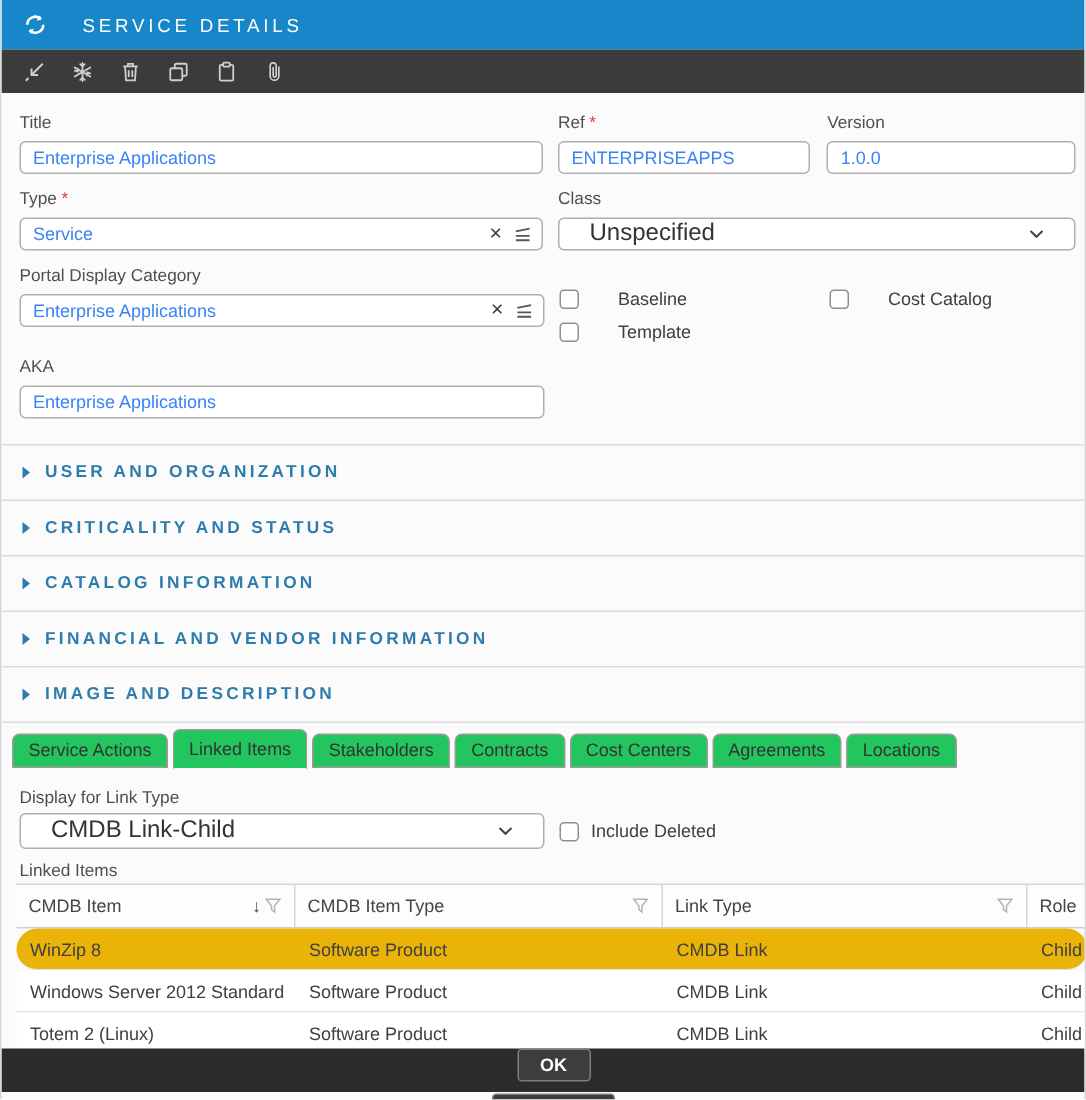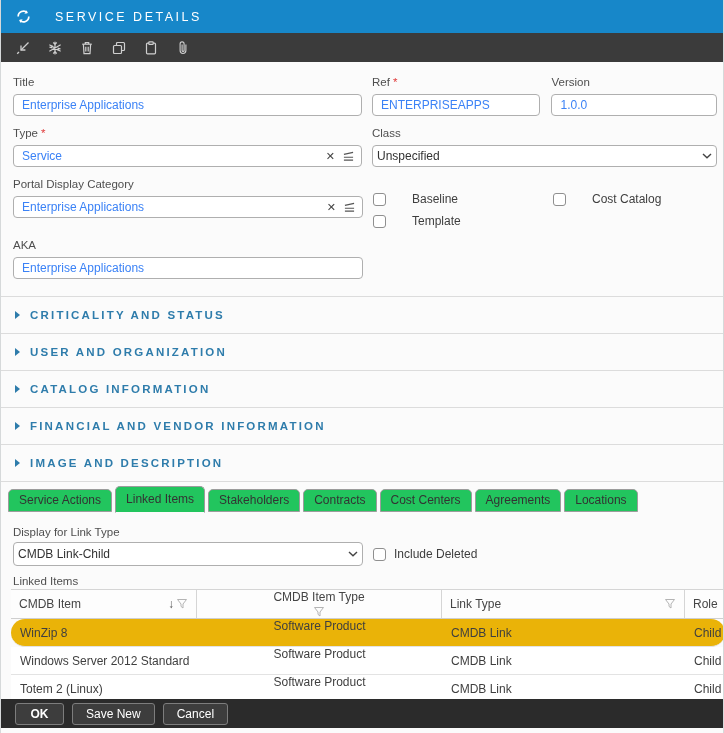--- a/index.html
+++ b/index.html
@@ -28,21 +28,21 @@
   .lbl { font-size:11.5px; color:#4f4f4f; height:15px; margin-bottom:3px; white-space:nowrap; }
   .req { color:#e03b3b; margin-left:3px; font-size:11.5px; }
   .inp { position:relative; height:22px; }
   .inp input { width:100%; height:22px; border:1px solid #afafaf; border-radius:4px; padding:0 8px;
                font-size:12px; color:#3b82f6; background:#fff; font-family:"Liberation Sans", sans-serif; outline:none; }
   .inp.has-icons input { padding-right:44px; }
   .inpicons { position:absolute; right:7px; top:0; height:22px; display:flex; align-items:center; gap:7px; }
   .clear-x { font-size:11px; color:#444; cursor:pointer; line-height:1; }
   .lookup { width:13px; height:11px; cursor:pointer; display:block; }
   .selectbox { height:22px; border:1px solid #afafaf; border-radius:4px; background:#fff; display:flex;
-               align-items:center; padding:0 4px; font-size:12px; color:#333; cursor:pointer; }
+               align-items:center; padding:0 20px; font-size:16px; color:#333; cursor:pointer; }
   .selectbox .sval { flex:1; }
   .chev { width:10px; height:7px; }
   .ckcol { display:flex; flex-direction:column; gap:8px; margin-left:10px; margin-top:14px; width:180px; }
   .ckrow { display:flex; align-items:center; gap:26px; }
   .ckbox { width:13px; height:13px; border:1px solid #8f8f8f; border-radius:3px; background:#fff; cursor:pointer; flex:0 0 auto; }
   .cklbl { font-size:12px; color:#3e3e3e; }
 
   
   .sections { margin-top:17px; border-bottom:1px solid #dcdcdc; }
   .sec { height:37px; border-top:1px solid #dcdcdc; display:flex; align-items:center; padding-left:14px; cursor:pointer; }
@@ -64,30 +64,30 @@
   .lt-select .selectbox { height:24px; }
   .incdel { display:flex; align-items:center; gap:8px; margin-left:10px; }
   .tbl-label { font-size:11.5px; color:#4f4f4f; margin:9px 0 2px; }
 
   
   .table { margin-left:10px; width:714px; font-size:12px; color:#3f3f3f; }
   .thead { display:flex; height:30px; background:#fdfdfd; border-top:1px solid #d5d5d5; border-bottom:1px solid #cfcfcf; }
   .th { display:flex; align-items:center; padding:0 8px; border-right:1px solid #d5d5d5; color:#454545; }
   .th:last-child { border-right:none; }
   .th .htxt { flex:1; }
-  .c1 { width:186px; } .c2 { width:245px;flex-direction:column; } .c3 { width:243px; } .c4 { width:40px; flex:1; }
+  .c1 { width:186px; } .c2 { width:245px; } .c3 { width:243px; } .c4 { width:40px; flex:1; }
   .sortglyph { font-size:12px; color:#555; margin-right:2px; }
   .funnel { width:12px; height:12px; }
   .trow { display:flex; height:28px; border-bottom:1px solid #e3e3e3; background:#fff; cursor:pointer; }
   .trow.selected { background:#eab308;border-radius:14px; }
   .td { display:flex; align-items:center; padding:0 9px; overflow:hidden; white-space:nowrap; }
 
   
   .footer { position:absolute; left:0; right:0; bottom:5px; height:29px; background:#2b2b2b;
-            display:flex; align-items:center; padding-left:14px; gap:8px; }
+            display:flex; align-items:center; padding-left:14px; gap:8px;flex-direction:column; }
   .fbtn { background:#3d3d3d; border:1px solid #7d7d7d; border-radius:3px; color:#fff; font-size:12px;
           font-family:"Liberation Sans", sans-serif; padding:3px 13px; cursor:pointer; }
   .fbtn.primary { font-weight:bold; min-width:49px; }
 </style>
 </head>
 <body>
 
 <div class="page">
 
   <div class="titlebar">
@@ -216,25 +216,25 @@
       <div class="fld w1">
         <span class="lbl">AKA</span>
         <div class="inp"><input type="text" value="Enterprise Applications" style=""></div>
       </div>
     </div>
   </div>
 
   <div class="sections">
     <div class="sec">
       <span class="tri"></span>
+      <span class="stxt">USER AND ORGANIZATION</span>
+    </div>
+    <div class="sec">
+      <span class="tri"></span>
       <span class="stxt">CRITICALITY AND STATUS</span>
-    </div>
-    <div class="sec">
-      <span class="tri"></span>
-      <span class="stxt">USER AND ORGANIZATION</span>
     </div>
     <div class="sec">
       <span class="tri"></span>
       <span class="stxt">CATALOG INFORMATION</span>
     </div>
     <div class="sec">
       <span class="tri"></span>
       <span class="stxt">FINANCIAL AND VENDOR INFORMATION</span>
     </div>
     <div class="sec">

